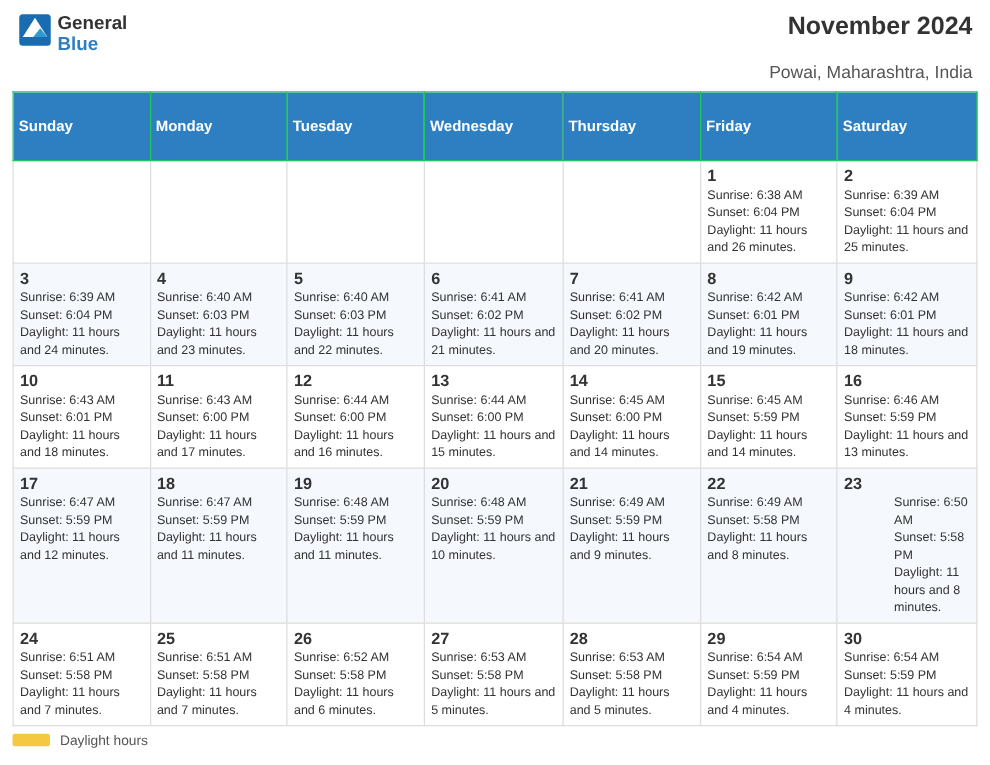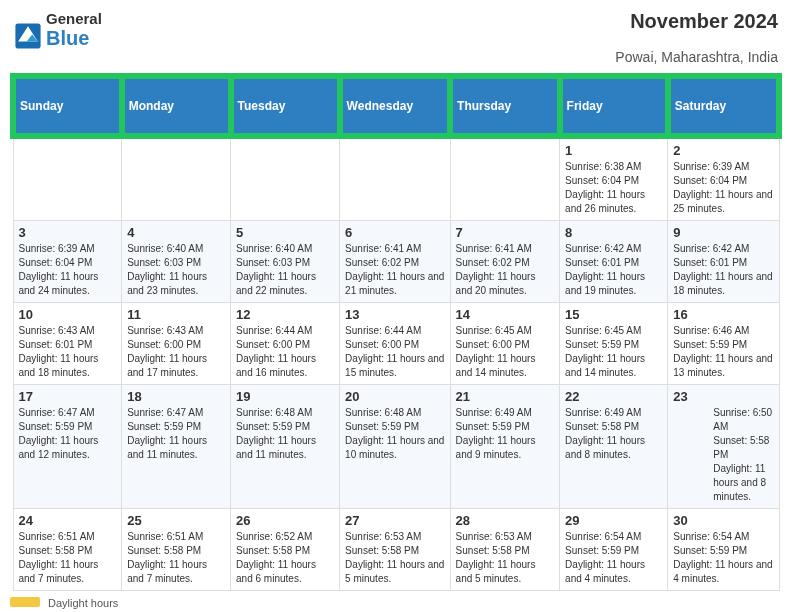--- a/index.html
+++ b/index.html
@@ -12,21 +12,21 @@
     }
     .header {
       display: flex;
       justify-content: space-between;
       align-items: flex-start;
       margin-bottom: 8px;
       padding: 0 4px;
     }
     .logo {
       display: flex;
-      align-items: flex-end;
+      align-items: flex-start;
       gap: 4px;
     }
     .logo-icon {
       width: 28px;
       height: 28px;
     }
     .title-block {
       text-align: right;
     }
     .month-title {
@@ -44,21 +44,21 @@
       border-collapse: collapse;
       border: 1px solid #ccc;
     }
     .calendar th {
       background-color: #2e7fc1;
       color: #fff;
       font-size: 12px;
       font-weight: bold;
       padding: 20px 4px;
       text-align: left;
-      border: 6px solid #22c55e;
+      border: 1px solid #22c55e;
     }
     .calendar td {
       border: 1px solid #ddd;
       vertical-align: top;
       padding: 4px 5px;
       font-size: 10.5px;
       color: #333;
       width: 113px;
       min-height: 80px;
       background: #fff;
@@ -101,21 +101,21 @@
 
 <div class="header">
   <div class="logo">
     <svg class="logo-icon" viewBox="0 0 40 40">
       <rect x="2" y="2" width="36" height="36" rx="4" fill="#1a6cb0"></rect>
       <polygon points="20,6 34,28 6,28" fill="white"></polygon>
       <polygon points="26,18 34,28 18,28" fill="#2e9ad0"></polygon>
     </svg>
     <div>
       <div style="font-size:15px;font-weight:bold;color:#333;">General</div>
-      <div style="font-size:20px;font-weight:bold;color:#2e7fc1;">Blue</div>
+      <div style="font-size:15px;font-weight:bold;color:#2e7fc1;">Blue</div>
     </div>
   </div>
   <div class="title-block">
     <div class="month-title">November 2024</div>
     <div class="location">Powai, Maharashtra, India</div>
   </div>
 </div>
 
 <table class="calendar">
   <thead>

